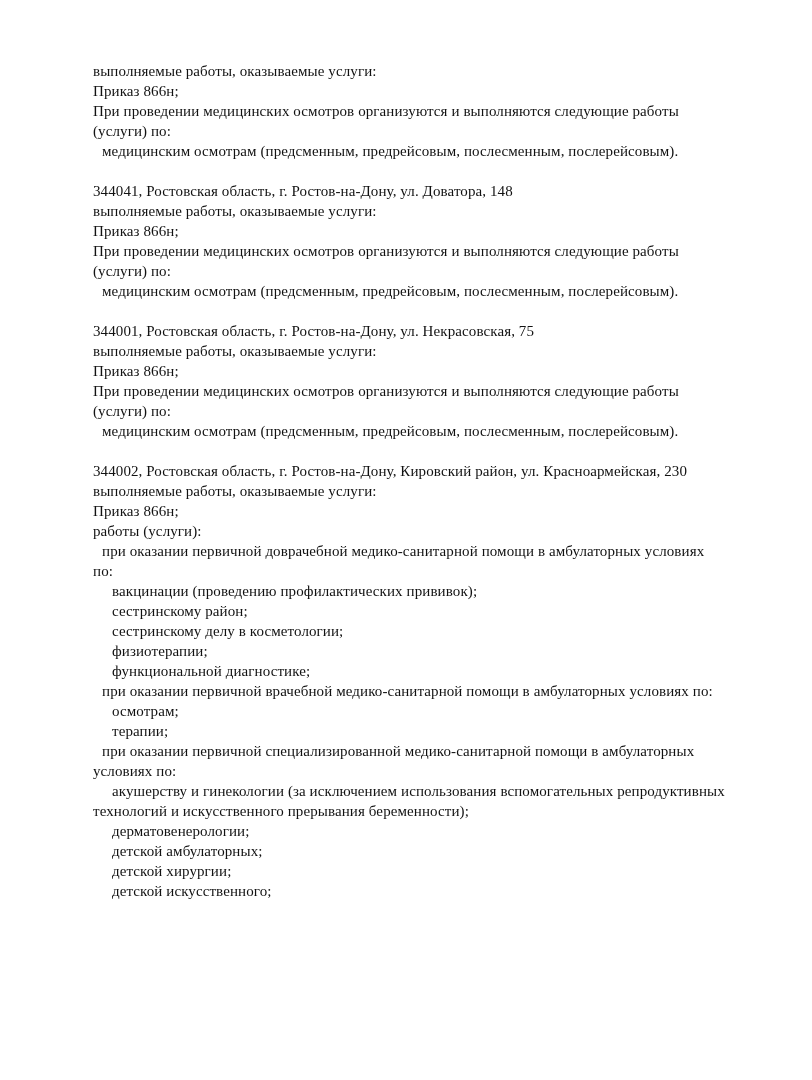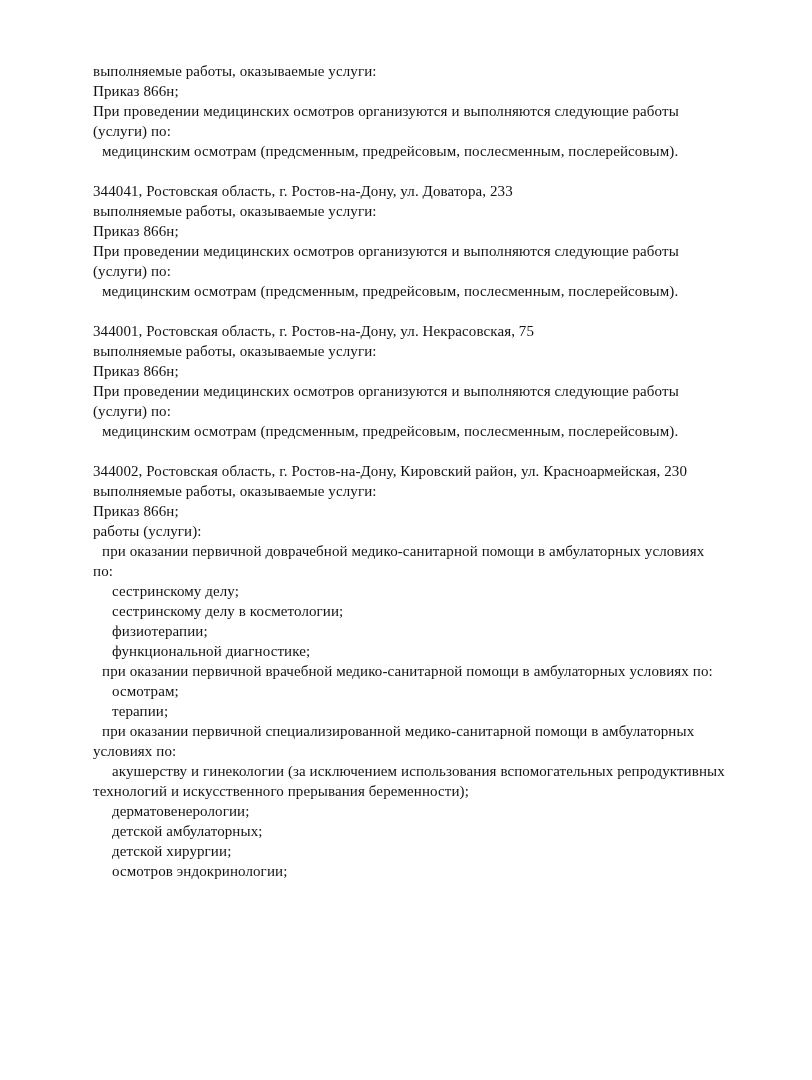--- a/index.html
+++ b/index.html
@@ -37,21 +37,21 @@
 <div class="page">
   <div>
       <div class="block">
         <div class="line ind-0">выполняемые работы, оказываемые услуги:</div>
         <div class="line ind-0">Приказ 866н;</div>
         <div class="line ind-0">При проведении медицинских осмотров организуются и выполняются следующие работы</div>
         <div class="line ind-0">(услуги) по:</div>
         <div class="line ind-1">медицинским осмотрам (предсменным, предрейсовым, послесменным, послерейсовым).</div>
       </div>
       <div class="block">
-        <div class="line ind-0">344041, Ростовская область, г. Ростов-на-Дону, ул. Доватора, 233</div>
+        <div class="line ind-0">344041, Ростовская область, г. Ростов-на-Дону, ул. Доватора, 148</div>
         <div class="line ind-0">выполняемые работы, оказываемые услуги:</div>
         <div class="line ind-0">Приказ 866н;</div>
         <div class="line ind-0">При проведении медицинских осмотров организуются и выполняются следующие работы</div>
         <div class="line ind-0">(услуги) по:</div>
         <div class="line ind-1">медицинским осмотрам (предсменным, предрейсовым, послесменным, послерейсовым).</div>
       </div>
       <div class="block">
         <div class="line ind-0">344001, Ростовская область, г. Ростов-на-Дону, ул. Некрасовская, 75</div>
         <div class="line ind-0">выполняемые работы, оказываемые услуги:</div>
         <div class="line ind-0">Приказ 866н;</div>
@@ -59,30 +59,31 @@
         <div class="line ind-0">(услуги) по:</div>
         <div class="line ind-1">медицинским осмотрам (предсменным, предрейсовым, послесменным, послерейсовым).</div>
       </div>
       <div class="block">
         <div class="line ind-0">344002, Ростовская область, г. Ростов-на-Дону, Кировский район, ул. Красноармейская, 230</div>
         <div class="line ind-0">выполняемые работы, оказываемые услуги:</div>
         <div class="line ind-0">Приказ 866н;</div>
         <div class="line ind-0">работы (услуги):</div>
         <div class="line ind-1">при оказании первичной доврачебной медико-санитарной помощи в амбулаторных условиях</div>
         <div class="line ind-0">по:</div>
-        <div class="line ind-2">сестринскому делу;</div>
+        <div class="line ind-2">вакцинации (проведению профилактических прививок);</div>
+        <div class="line ind-2">сестринскому район;</div>
         <div class="line ind-2">сестринскому делу в косметологии;</div>
         <div class="line ind-2">физиотерапии;</div>
         <div class="line ind-2">функциональной диагностике;</div>
         <div class="line ind-1">при оказании первичной врачебной медико-санитарной помощи в амбулаторных условиях по:</div>
         <div class="line ind-2">осмотрам;</div>
         <div class="line ind-2">терапии;</div>
         <div class="line ind-1">при оказании первичной специализированной медико-санитарной помощи в амбулаторных</div>
         <div class="line ind-0">условиях по:</div>
         <div class="line ind-2">акушерству и гинекологии (за исключением использования вспомогательных репродуктивных</div>
         <div class="line ind-0">технологий и искусственного прерывания беременности);</div>
         <div class="line ind-2">дерматовенерологии;</div>
         <div class="line ind-2">детской амбулаторных;</div>
         <div class="line ind-2">детской хирургии;</div>
-        <div class="line ind-2">осмотров эндокринологии;</div>
+        <div class="line ind-2">детской искусственного;</div>
       </div>
     </div>
 </div>
 
 </body></html>

